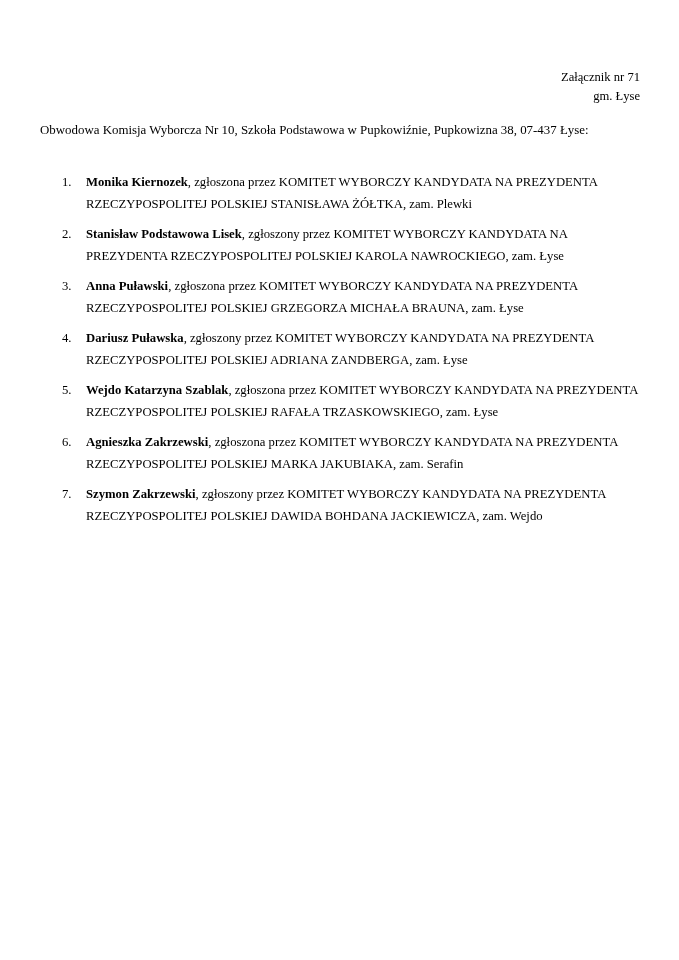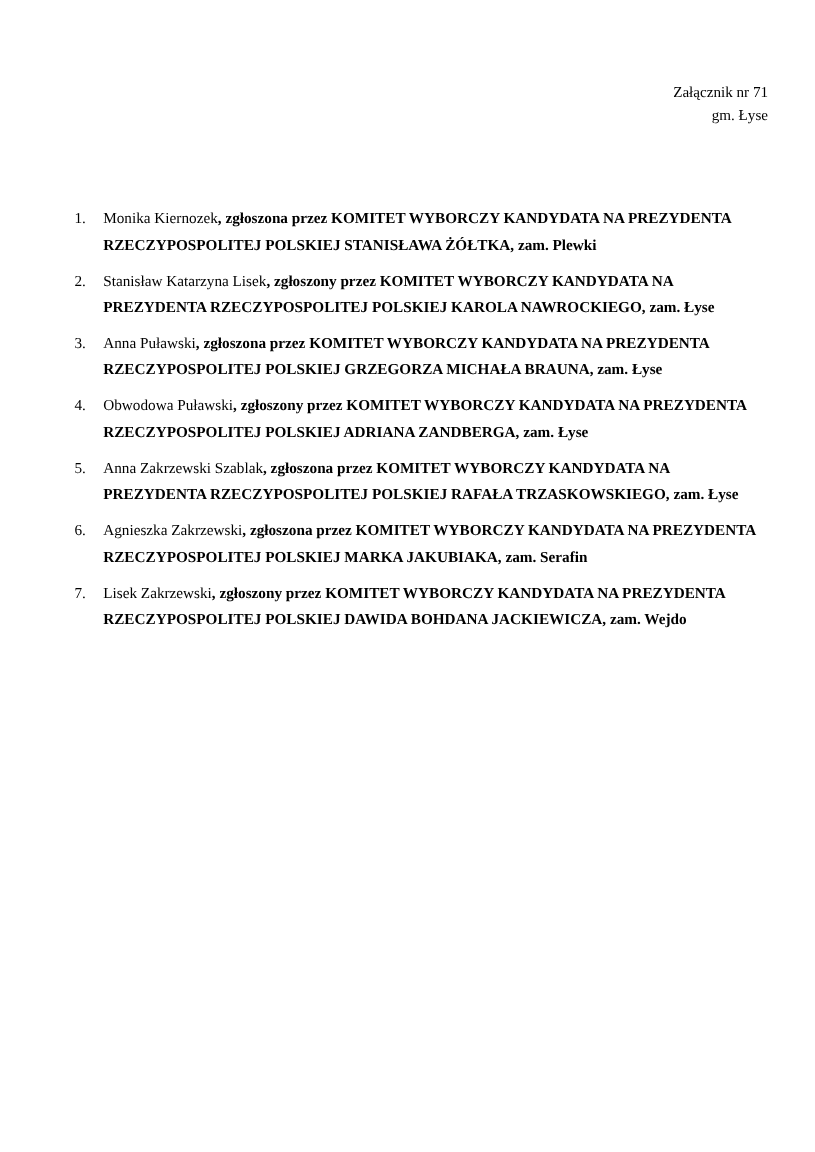--- a/index.html
+++ b/index.html
@@ -79,69 +79,70 @@
     text-align: left;
     font-size: 12.7px;
     line-height: 21.5px;
   }
 
   .item-body {
     display: block;
   }
 
   .cand-name {
-    font-weight: normal;
+    font-weight: bold;
   }
   .cand-rest {
-    font-weight: bold;
+    font-weight: normal;
   }
 </style>
 </head>
 <body>
 
 <div class="page">
 
   <div class="doc-header">
     <span class="hl">Załącznik nr 71</span>
     <span class="hl">gm. Łyse</span>
   </div>
 
+  <div class="commission-line">Obwodowa Komisja Wyborcza Nr 10, Szkoła Podstawowa w Pupkowiźnie, Pupkowizna 38, 07-437 Łyse:</div>
 
   <div class="candidate-list">
 
     <div class="candidate-item">
       <span class="item-number">1.</span>
       <span class="item-body"><span class="cand-name">Monika Kiernozek</span><span class="cand-rest">, zgłoszona przez KOMITET WYBORCZY KANDYDATA NA PREZYDENTA RZECZYPOSPOLITEJ POLSKIEJ STANISŁAWA ŻÓŁTKA, zam. Plewki</span></span>
     </div>
 
     <div class="candidate-item">
       <span class="item-number">2.</span>
-      <span class="item-body"><span class="cand-name">Stanisław Katarzyna Lisek</span><span class="cand-rest">, zgłoszony przez KOMITET WYBORCZY KANDYDATA NA PREZYDENTA RZECZYPOSPOLITEJ POLSKIEJ KAROLA NAWROCKIEGO, zam. Łyse</span></span>
+      <span class="item-body"><span class="cand-name">Stanisław Podstawowa Lisek</span><span class="cand-rest">, zgłoszony przez KOMITET WYBORCZY KANDYDATA NA PREZYDENTA RZECZYPOSPOLITEJ POLSKIEJ KAROLA NAWROCKIEGO, zam. Łyse</span></span>
     </div>
 
     <div class="candidate-item">
       <span class="item-number">3.</span>
       <span class="item-body"><span class="cand-name">Anna Puławski</span><span class="cand-rest">, zgłoszona przez KOMITET WYBORCZY KANDYDATA NA PREZYDENTA RZECZYPOSPOLITEJ POLSKIEJ GRZEGORZA MICHAŁA BRAUNA, zam. Łyse</span></span>
     </div>
 
     <div class="candidate-item">
       <span class="item-number">4.</span>
-      <span class="item-body"><span class="cand-name">Obwodowa Puławski</span><span class="cand-rest">, zgłoszony przez KOMITET WYBORCZY KANDYDATA NA PREZYDENTA RZECZYPOSPOLITEJ POLSKIEJ ADRIANA ZANDBERGA, zam. Łyse</span></span>
+      <span class="item-body"><span class="cand-name">Dariusz Puławska</span><span class="cand-rest">, zgłoszony przez KOMITET WYBORCZY KANDYDATA NA PREZYDENTA RZECZYPOSPOLITEJ POLSKIEJ ADRIANA ZANDBERGA, zam. Łyse</span></span>
     </div>
 
     <div class="candidate-item">
       <span class="item-number">5.</span>
-      <span class="item-body"><span class="cand-name">Anna Zakrzewski Szablak</span><span class="cand-rest">, zgłoszona przez KOMITET WYBORCZY KANDYDATA NA PREZYDENTA RZECZYPOSPOLITEJ POLSKIEJ RAFAŁA TRZASKOWSKIEGO, zam. Łyse</span></span>
+      <span class="item-body"><span class="cand-name">Wejdo Katarzyna Szablak</span><span class="cand-rest">, zgłoszona przez KOMITET WYBORCZY KANDYDATA NA PREZYDENTA RZECZYPOSPOLITEJ POLSKIEJ RAFAŁA TRZASKOWSKIEGO, zam. Łyse</span></span>
     </div>
 
     <div class="candidate-item">
       <span class="item-number">6.</span>
       <span class="item-body"><span class="cand-name">Agnieszka Zakrzewski</span><span class="cand-rest">, zgłoszona przez KOMITET WYBORCZY KANDYDATA NA PREZYDENTA RZECZYPOSPOLITEJ POLSKIEJ MARKA JAKUBIAKA, zam. Serafin</span></span>
     </div>
 
     <div class="candidate-item">
       <span class="item-number">7.</span>
-      <span class="item-body"><span class="cand-name">Lisek Zakrzewski</span><span class="cand-rest">, zgłoszony przez KOMITET WYBORCZY KANDYDATA NA PREZYDENTA RZECZYPOSPOLITEJ POLSKIEJ DAWIDA BOHDANA JACKIEWICZA, zam. Wejdo</span></span>
+      <span class="item-body"><span class="cand-name">Szymon Zakrzewski</span><span class="cand-rest">, zgłoszony przez KOMITET WYBORCZY KANDYDATA NA PREZYDENTA RZECZYPOSPOLITEJ POLSKIEJ DAWIDA BOHDANA JACKIEWICZA, zam. Wejdo</span></span>
     </div>
 
   </div>
 
 </div>
 
 </body></html>

